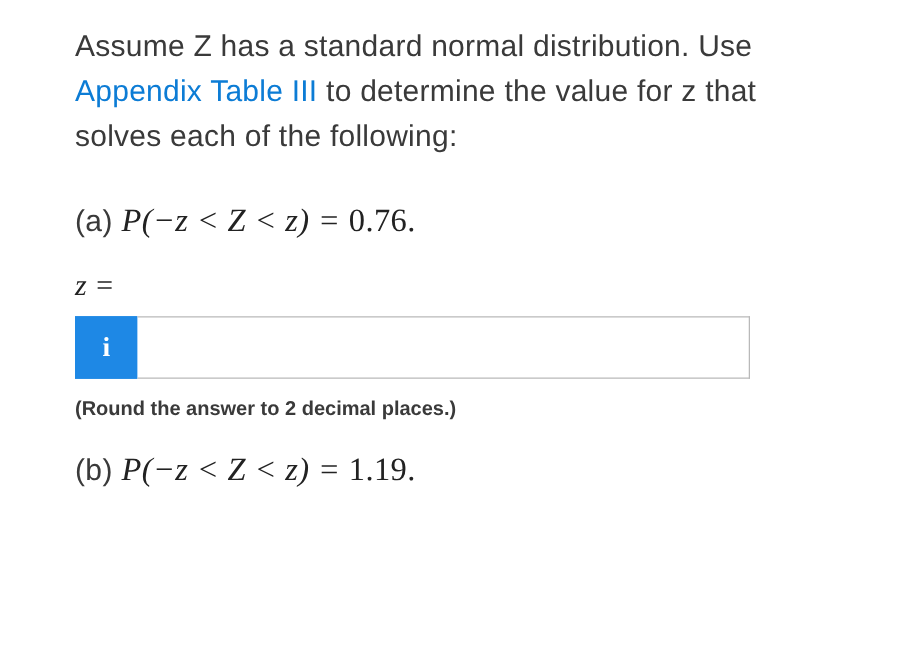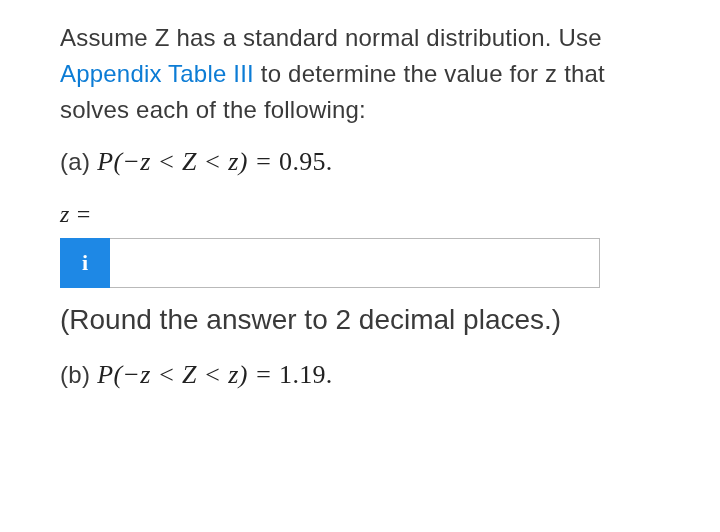--- a/index.html
+++ b/index.html
@@ -12,21 +12,21 @@
       background: #ffffff;
       width: 720px;
       height: 532px;
       padding: 20px 60px 20px 60px;
       color: #3a3a3a;
     }
     .intro {
       font-size: 24px;
       line-height: 1.5;
       color: #3a3a3a;
-      margin-bottom: 19px;
+      margin-bottom: 34px;
       letter-spacing: 0.2px;
     }
     .link {
       color: #0c7cd5;
     }
     .part {
       font-family: "Times New Roman", Times, serif;
       font-size: 26px;
       color: #222;
       margin-bottom: 24px;
@@ -72,34 +72,35 @@
       flex: 1;
       height: 50px;
       border: 1px solid #b9b9b9;
       border-left: none;
       font-size: 20px;
       padding: 0 12px;
       outline: none;
       background: #fff;
     }
     .hint {
-      font-size: 28px;
+      font-size: 16px;
       color: #3a3a3a;
       margin-bottom: 24px;
+      font-weight: bold;
     }
   </style>
 </head>
 <body>
 
 <div class="intro">
   <span>Assume Z has a standard normal distribution. Use </span><span class="link">Appendix Table III</span><span> to determine the value for z that solves each of the following:</span>
 </div>
 
 <div class="part">
-  <span class="part-label">(a) </span><span class="ital">P(−z &lt; Z &lt; z) = </span><span>0.95.</span>
+  <span class="part-label">(a) </span><span class="ital">P(−z &lt; Z &lt; z) = </span><span>0.76.</span>
 </div>
 
 <span class="expr">z =</span>
 
 <div class="input-row">
   <div class="info-btn">
     <span>i</span>
   </div>
   <input type="text" class="answer-input" value="" style="">
 </div>

